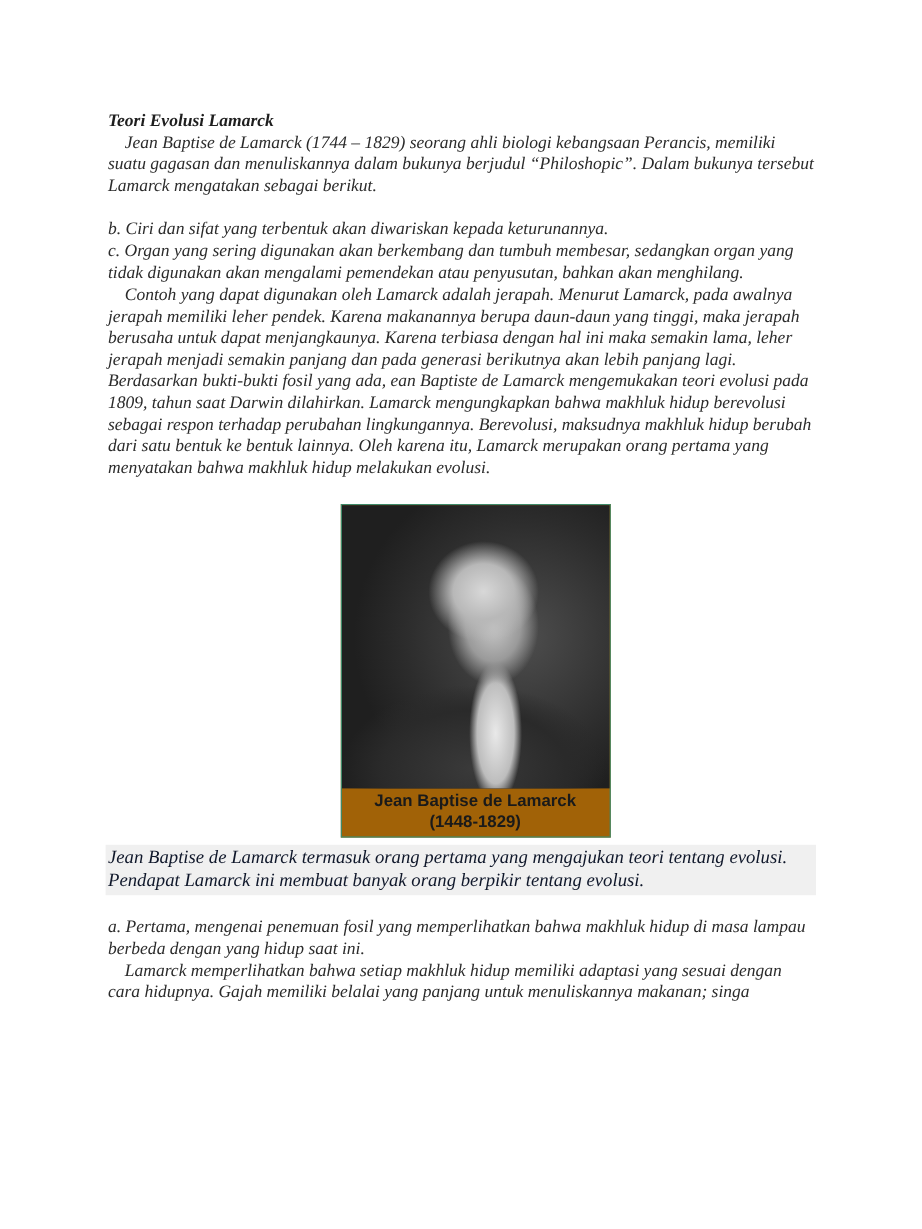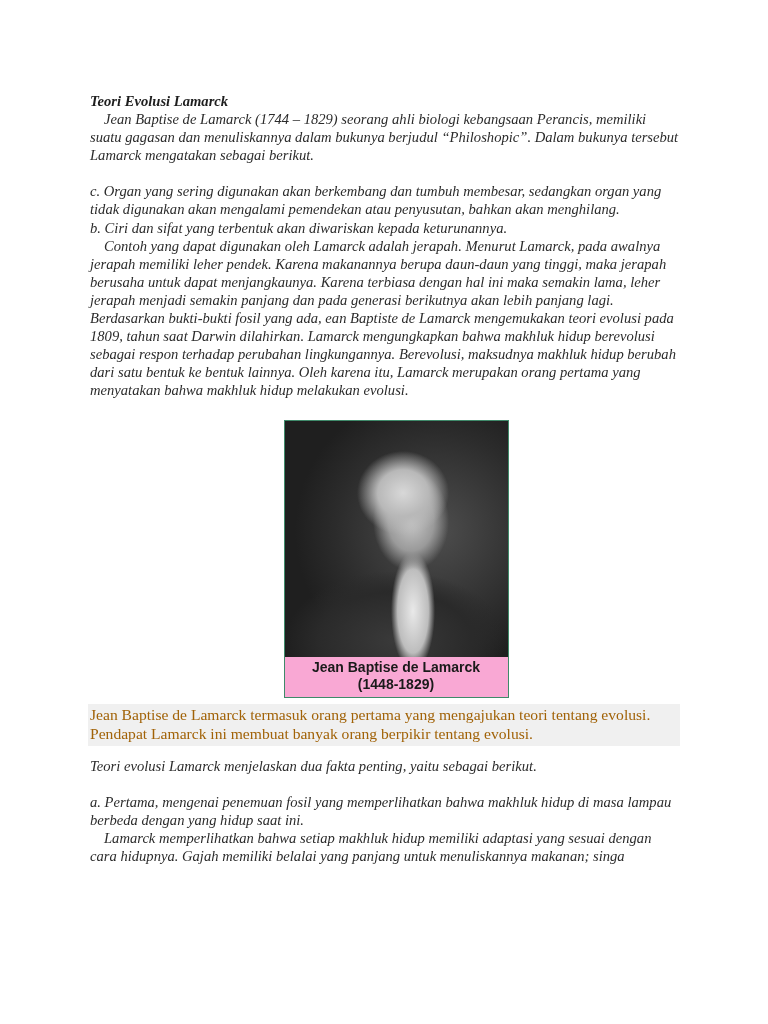--- a/index.html
+++ b/index.html
@@ -33,21 +33,21 @@
     p { margin: 0; font-style: italic; }
     .gap { height: 18px; }
     .figure-wrap {
       margin-top: 20px;
       display: flex;
       justify-content: center;
     }
     .figure {
       width: 223px;
       border: 1.5px solid #3f8a6a;
-      background: #f9a8d4;
+      background: #a16207;
       margin-left: 22px;
     }
     .portrait {
       width: 223px;
       height: 236px;
       background:
         radial-gradient(ellipse 46px 42px at 118px 72px, #d8d8d8 0%, #b8b8b8 55%, rgba(0,0,0,0) 100%),
         radial-gradient(ellipse 38px 50px at 126px 100px, #c9c9c9 0%, #9a9a9a 60%, rgba(0,0,0,0) 100%),
         radial-gradient(ellipse 22px 60px at 128px 190px, #e9e9e9 0%, #bdbdbd 70%, rgba(0,0,0,0) 100%),
         radial-gradient(ellipse 110px 70px at 110px 220px, #3a3a3a 0%, #2a2a2a 70%, rgba(0,0,0,0) 100%),
@@ -60,51 +60,51 @@
       font-size: 14px;
       line-height: 17px;
       text-align: center;
       color: #1a1a1a;
       padding: 2px 0 4px 0;
     }
     .quote-block {
       margin-top: 6px;
       margin-left: -2px;
       background: #f0f0f0;
+      font-style: italic;
       font-size: 15.6px;
       line-height: 19.5px;
-      color: #a16207;
+      color: #0f172a;
       padding: 1px 0 2px 2px;
       width: 590px;
     }
     .after-quote {
       margin-top: 11px;
     }
   </style>
 </head>
 <body>
 
 <div class="page">
   <p class="title">Teori Evolusi Lamarck</p>
   <p class="indent">Jean Baptise de Lamarck (1744 – 1829) seorang ahli biologi kebangsaan Perancis, memiliki suatu gagasan dan menuliskannya dalam bukunya berjudul “Philoshopic”. Dalam bukunya tersebut Lamarck mengatakan sebagai berikut.</p>
   <div class="gap"></div>
+  <p>b. Ciri dan sifat yang terbentuk akan diwariskan kepada keturunannya.</p>
   <p>c. Organ yang sering digunakan akan berkembang dan tumbuh membesar, sedangkan organ yang tidak digunakan akan mengalami pemendekan atau penyusutan, bahkan akan menghilang.</p>
-  <p>b. Ciri dan sifat yang terbentuk akan diwariskan kepada keturunannya.</p>
   <p class="indent">Contoh yang dapat digunakan oleh Lamarck adalah jerapah. Menurut Lamarck, pada awalnya jerapah memiliki leher pendek. Karena makanannya berupa daun-daun yang tinggi, maka jerapah berusaha untuk dapat menjangkaunya. Karena terbiasa dengan hal ini maka semakin lama, leher jerapah menjadi semakin panjang dan pada generasi berikutnya akan lebih panjang lagi.</p>
   <p>Berdasarkan bukti-bukti fosil yang ada, ean Baptiste de Lamarck mengemukakan teori evolusi pada 1809, tahun saat Darwin dilahirkan. Lamarck mengungkapkan bahwa makhluk hidup berevolusi sebagai respon terhadap perubahan lingkungannya. Berevolusi, maksudnya makhluk hidup berubah dari satu bentuk ke bentuk lainnya. Oleh karena itu, Lamarck merupakan orang pertama yang menyatakan bahwa makhluk hidup melakukan evolusi.</p>
 
   <div class="figure-wrap">
     <div class="figure">
       <div class="portrait"></div>
       <div class="caption">
         <div>Jean Baptise de Lamarck</div>
         <div>(1448-1829)</div>
       </div>
     </div>
   </div>
 
   <div class="quote-block">Jean Baptise de Lamarck termasuk orang pertama yang mengajukan teori tentang evolusi. Pendapat Lamarck ini membuat banyak orang berpikir tentang evolusi.</div>
 
-  <p class="after-quote">Teori evolusi Lamarck menjelaskan dua fakta penting, yaitu sebagai berikut.</p>
   <div class="gap"></div>
   <p>a. Pertama, mengenai penemuan fosil yang memperlihatkan bahwa makhluk hidup di masa lampau berbeda dengan yang hidup saat ini.</p>
   <p class="indent">Lamarck memperlihatkan bahwa setiap makhluk hidup memiliki adaptasi yang sesuai dengan cara hidupnya. Gajah memiliki belalai yang panjang untuk menuliskannya makanan; singa</p>
 </div>
 
 </body></html>

